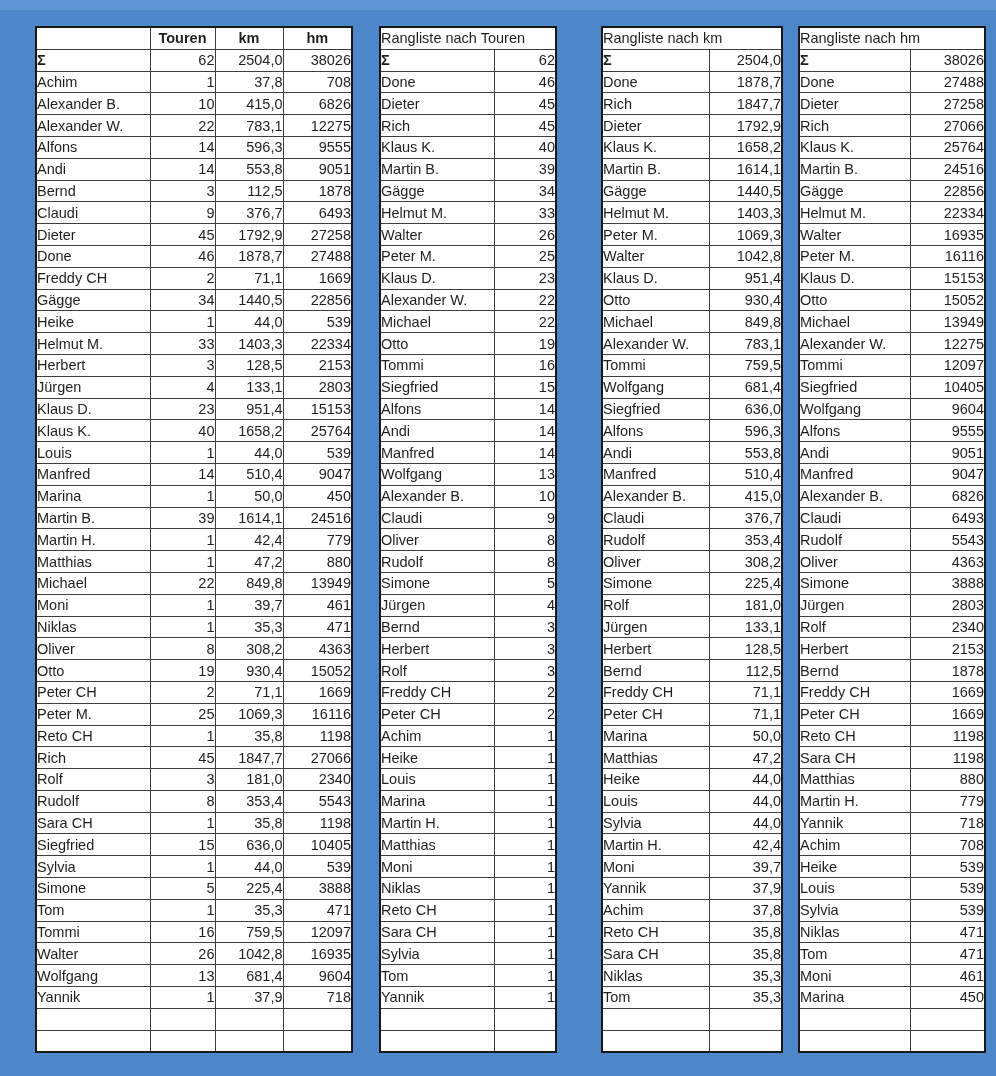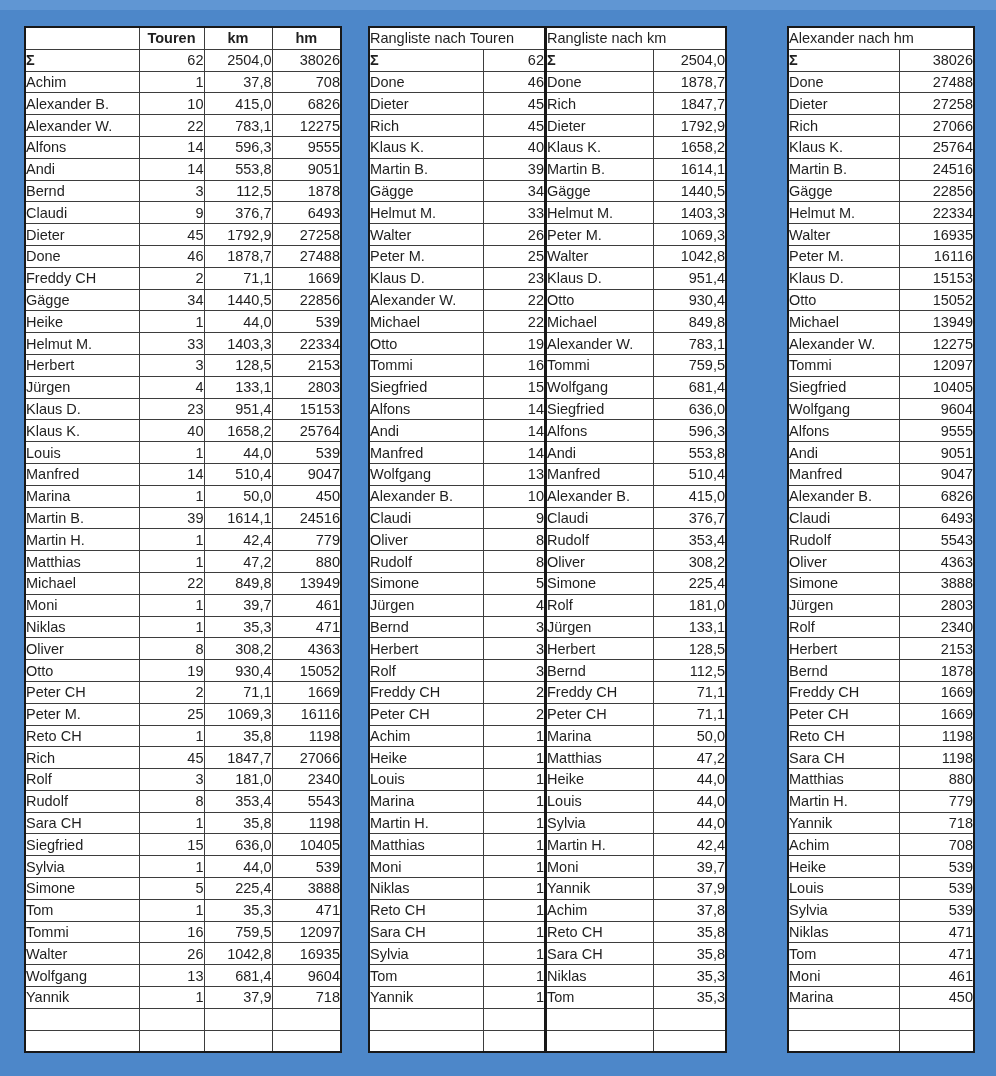--- a/index.html
+++ b/index.html
@@ -11,41 +11,42 @@
   }
   .top-strip{
     position:absolute;left:0;top:0;width:996px;height:10px;
     background:#6096d3;
   }
   table.tbl{
     position:absolute;top:26px;
     border-collapse:collapse;table-layout:fixed;
     background:#737373;
     border:2px solid #181818;
+    margin-left:11px;
   }
   table.tbl td{
     border:1px solid #3d3d3d;
     height:20.8px;
     font-size:14.5px;
     line-height:20px;
     color:#1f1f1f;
     padding:0;
     white-space:nowrap;
     overflow:hidden;
     background:#ffffff;
     vertical-align:middle;
   }
   td.name{text-align:left;padding-left:7px;}
   td.num{text-align:right;padding-right:8px;}
   td.hdr{font-weight:bold;text-align:center;font-size:15px;}
   td.title{font-weight:normal;text-align:left;padding-left:7px;font-size:15px;}
   td.sum{font-weight:bold;}
   #t1{left:24px;width:316px;}
   #t2{left:368px;width:176px;}
-  #t3{left:545px;width:180px;}
+  #t3{left:590px;width:180px;}
   #t4{left:787px;width:186px;}
 </style>
 </head>
 <body>
 
 <div class="top-strip"></div>
 
 <table class="tbl" id="t1">
   <colgroup>
     <col style="width:114px">
@@ -731,21 +732,21 @@
     </tbody>
   </table>
 
 <table class="tbl" id="t4">
   <colgroup>
       <col style="width:111px">
       <col style="width:75px">
     </colgroup>
 <tbody>
       <tr>
-        <td class="title" colspan="2">Alexander nach hm</td>
+        <td class="title" colspan="2">Rangliste nach hm</td>
       </tr>
       <tr>
         <td class="name sum">Σ</td>
         <td class="num">38026</td>
       </tr>
       <tr>
         <td class="name">Done</td>
         <td class="num">27488</td>
       </tr>
       <tr>

